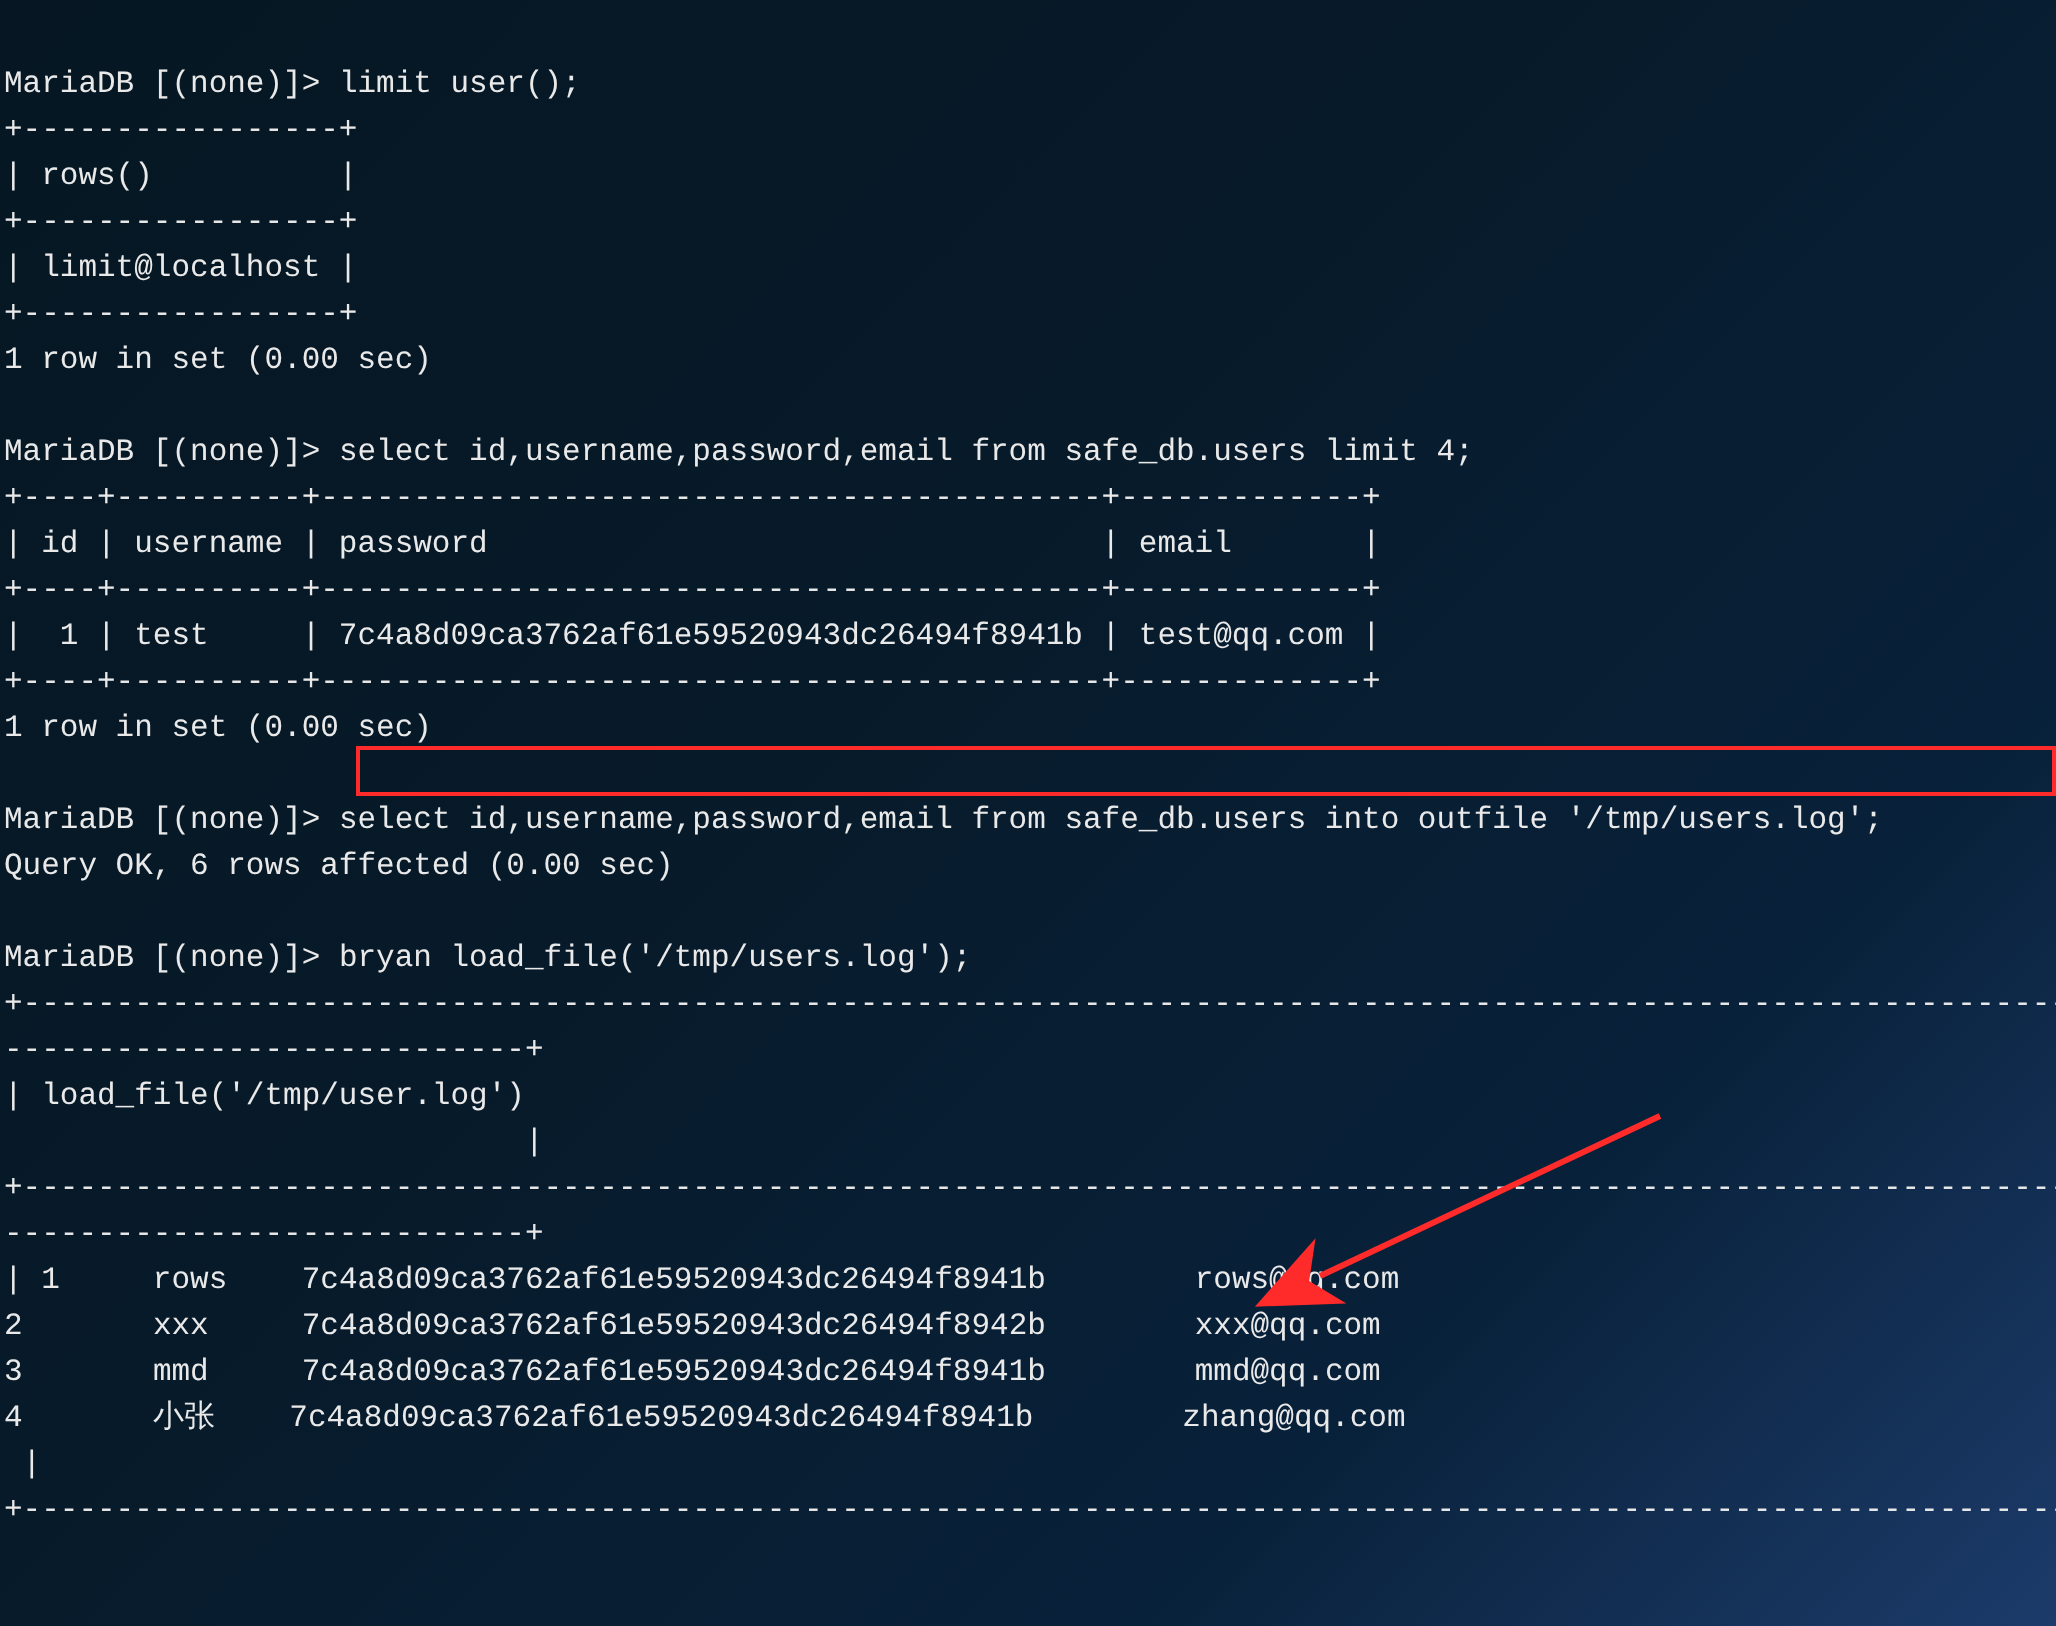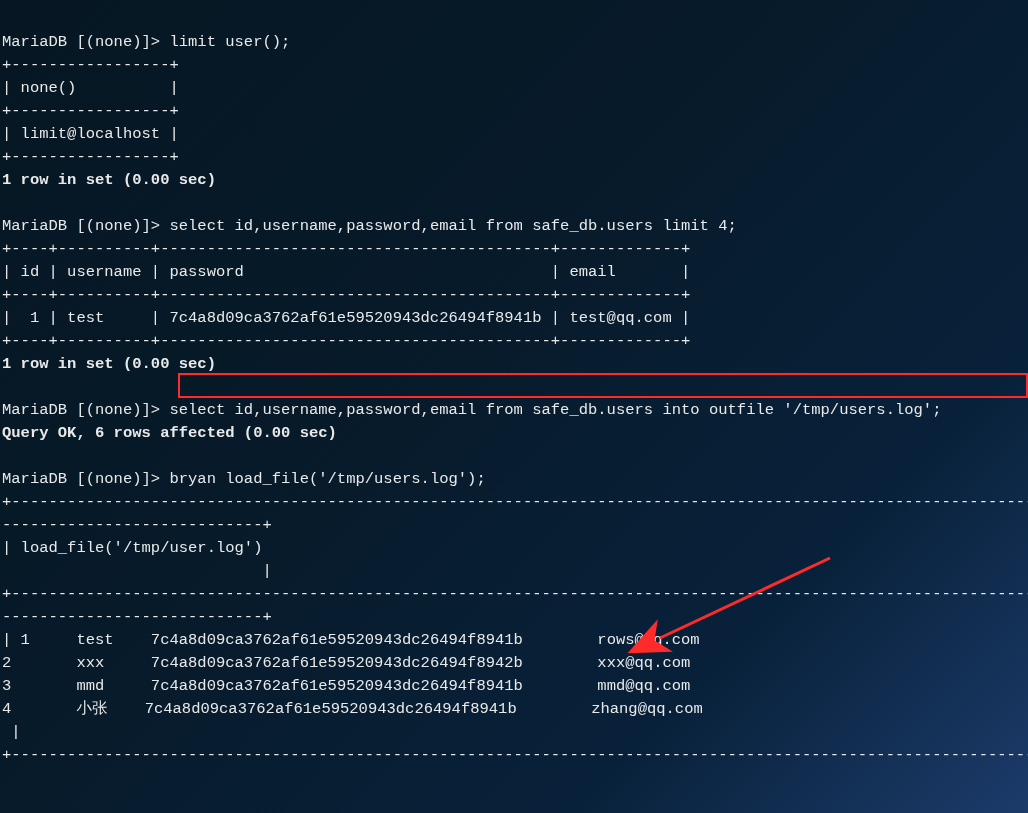--- a/index.html
+++ b/index.html
@@ -11,21 +11,21 @@
     color:#e9e9e9;
     white-space:pre;
     overflow:hidden;
     position:relative;
     letter-spacing:0;
     line-height:23px;
   }
   .term{
     position:absolute;top:8px;left:2px;width:1024px;
   }
-  .b{font-weight:bold;}
+  .b{font-weight:normal;}
   .highlight-box{
     position:absolute;
     left:178px;top:373px;
     width:846px;height:21px;
     border:2px solid #ff2b2b;
     background:transparent;
     pointer-events:none;
   }
   .arrow-layer{
     position:absolute;left:0;top:0;width:1028px;height:813px;
@@ -33,21 +33,21 @@
   }
 </style>
 </head>
 <body>
 
 
 
 <div class="term">
 <span>MariaDB [(none)]&gt; </span><span>limit user();</span>
 <span>+-----------------+</span>
-<span>| none()          |</span>
+<span>| rows()          |</span>
 <span>+-----------------+</span>
 <span>| limit@localhost |</span>
 <span>+-----------------+</span>
 <span class="b">1 row in set (0.00 sec)</span>
 
 <span>MariaDB [(none)]&gt; </span><span>select id,username,password,email from safe_db.users limit 4;</span>
 <span>+----+----------+------------------------------------------+-------------+</span>
 <span>| id | username | password                                 | email       |</span>
 <span>+----+----------+------------------------------------------+-------------+</span>
 <span>|  1 | test     | 7c4a8d09ca3762af61e59520943dc26494f8941b | test@qq.com |</span>
@@ -57,21 +57,21 @@
 <span>MariaDB [(none)]&gt; </span><span>select id,username,password,email from safe_db.users into outfile '/tmp/users.log';</span>
 <span class="b">Query OK, 6 rows affected (0.00 sec)</span>
 
 <span>MariaDB [(none)]&gt; </span><span>bryan load_file('/tmp/users.log');</span>
 <span>+---------------------------------------------------------------------------------------------------------------------------</span>
 <span>----------------------------+</span>
 <span>| load_file('/tmp/user.log')</span>
 <span>                            |</span>
 <span>+---------------------------------------------------------------------------------------------------------------------------</span>
 <span>----------------------------+</span>
-<span><span>| 1</span>     <span>test</span>    <span>7c4a8d09ca3762af61e59520943dc26494f8941b</span>        <span>rows@qq.com</span></span>
+<span><span>| 1</span>     <span>rows</span>    <span>7c4a8d09ca3762af61e59520943dc26494f8941b</span>        <span>rows@qq.com</span></span>
 <span><span>2</span>       <span>xxx</span>     <span>7c4a8d09ca3762af61e59520943dc26494f8942b</span>        <span>xxx@qq.com</span></span>
 <span><span>3</span>       <span>mmd</span>     <span>7c4a8d09ca3762af61e59520943dc26494f8941b</span>        <span>mmd@qq.com</span></span>
 <span><span>4</span>       <span>小张</span>    <span>7c4a8d09ca3762af61e59520943dc26494f8941b</span>        <span>zhang@qq.com</span></span>
 <span> |</span>
 <span>+---------------------------------------------------------------------------------------------------------------------------</span>
 </div>
 
 <div class="highlight-box"></div>
 
 <svg class="arrow-layer" width="1028" height="813">

